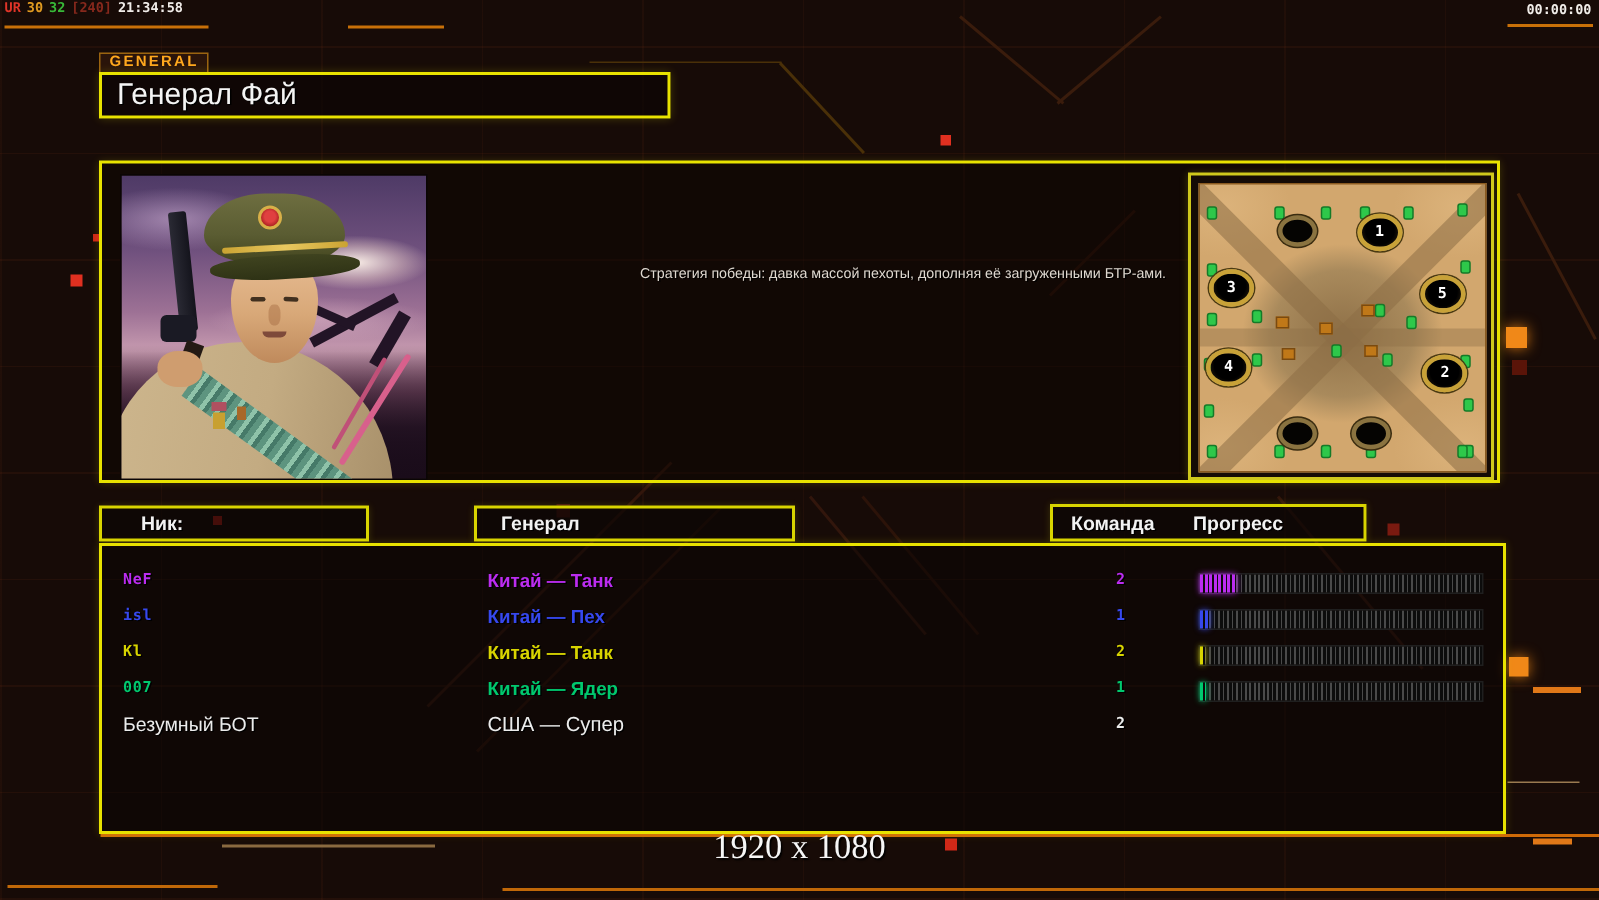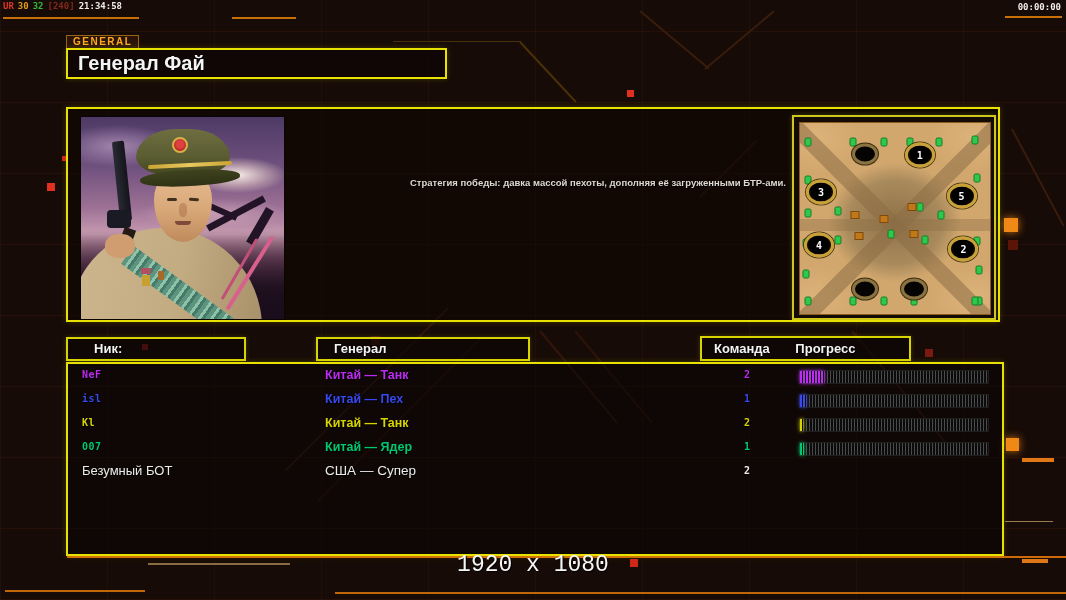--- a/index.html
+++ b/index.html
@@ -19,21 +19,21 @@
   .status-left span{margin-right:4px;}
   .clock{position:absolute;right:5px;top:2px;z-index:3;color:#f0ece8;
     font-family:"DejaVu Sans Mono",monospace;font-weight:bold;font-size:9px;}
 
   
   .general-tab{position:absolute;left:66px;top:35px;z-index:3;height:12px;line-height:12px;
     padding:0 6px;border:1px solid #9a6410;background:#2a140a;color:#ffa81e;
     font-size:10px;font-weight:bold;letter-spacing:1.5px;}
   .title-box{position:absolute;left:66px;top:48px;z-index:3;width:367px;height:27px;line-height:27px;
     border:2px solid #e8e200;background:rgba(10,5,4,0.65);color:#f4f4f4;
-    font-size:20px;font-weight:bold;padding-left:10px;text-shadow:1px 1px 0 #000;
+    font-size:20px;font-weight:normal;padding-left:10px;text-shadow:1px 1px 0 #000;
     box-shadow:0 0 6px rgba(232,226,0,0.2);}
 
   
   .main-panel{position:absolute;left:66px;top:107px;z-index:2;width:930px;height:211px;
     border:2px solid #e8e200;background:rgba(12,5,3,0.45);box-shadow:0 0 6px rgba(232,226,0,0.2);}
 
   
   .portrait{position:absolute;left:12px;top:7px;width:203px;height:202px;overflow:hidden;
     border:1px solid #0a0504;
     background:linear-gradient(180deg,#4e3a66 0%,#70517e 25%,#9d7195 45%,#c79bb0 58%,#8a5670 72%,#44283e 88%,#261624 100%);}
@@ -82,22 +82,22 @@
   .badge{position:absolute;left:45%;top:10%;width:12px;height:12px;border-radius:50%;
     background:radial-gradient(circle at 50% 45%,#e04040 0 40%,#a82020 75%);border:2px solid #d8b048;}
   .gunbarrel{position:absolute;left:17%;top:12%;width:12px;height:80px;
     background:linear-gradient(90deg,#2a2a34,#14141c);transform:rotate(-6deg);border-radius:2px;}
   .guncyl{position:absolute;left:13%;top:46%;width:24px;height:18px;background:#1a1a24;border-radius:4px;}
   .gungrip{position:absolute;left:19%;top:55%;width:12px;height:26px;background:#241a14;transform:rotate(20deg);}
   .hand{position:absolute;left:12%;top:58%;width:30px;height:24px;background:#cf9d6f;border-radius:45%;}
 
   
   .strategy{position:absolute;left:326px;top:68px;width:400px;z-index:2;}
-  .strategy p{margin:0 0 12px 16px;color:#ded8d0;font-size:9.5px;font-weight:bold;
-    line-height:12px;white-space:pre-line;text-shadow:1px 1px 0 #000;}
+  .strategy p{margin:0 0 12px 16px;color:#ded8d0;font-size:9.5px;font-weight:normal;
+    line-height:12px;white-space:pre-line;text-shadow:1px 1px 0 #000;text-align:center;}
 
   
   .minimap{position:absolute;left:724px;top:6px;width:190px;height:191px;padding:5px;
     border:2px solid #cfc81c;background:#150b06;box-shadow:0 0 5px rgba(220,210,20,0.25);}
   .map{position:relative;width:100%;height:100%;border:1px solid #8a5a20;overflow:hidden;
     background:
       radial-gradient(45% 40% at 50% 52%, #8f7148 0%, #a98a5c 55%, rgba(0,0,0,0) 78%),
       radial-gradient(30% 22% at 8% 8%, #dcb37b 0%, rgba(0,0,0,0) 80%),
       radial-gradient(30% 22% at 92% 8%, #dcb37b 0%, rgba(0,0,0,0) 80%),
       radial-gradient(30% 22% at 8% 92%, #dcb37b 0%, rgba(0,0,0,0) 80%),
@@ -124,37 +124,37 @@
     background:rgba(12,6,4,0.7);color:#f2f2f2;font-size:13px;font-weight:bold;
     text-shadow:1px 1px 0 #000;box-shadow:0 0 5px rgba(220,210,20,0.2);}
   .hdr-nick{left:66px;top:337px;width:150px;padding-left:26px;}
   .hdr-general{left:316px;top:337px;width:194px;padding-left:16px;}
   .hdr-tp{left:700px;top:336px;width:195px;height:21px;line-height:21px;padding-left:12px;}
   .hdr-tp .hp{margin-right:22px;}
 
   
   .table-panel{position:absolute;left:66px;top:362px;z-index:2;width:934px;height:190px;
     border:2px solid #e8e200;background:rgba(8,4,3,0.5);box-shadow:0 0 6px rgba(232,226,0,0.2);}
-  .rows{position:absolute;inset:0;padding-top:0;}
+  .rows{position:absolute;inset:0;padding-top:12px;}
   .prow{position:relative;height:24px;}
   .pnick{position:absolute;left:14px;top:5px;font-family:"DejaVu Sans Mono",monospace;
     font-size:10px;font-weight:bold;letter-spacing:0.5px;text-shadow:1px 1px 0 #000;}
   .pgen{position:absolute;left:257px;top:4px;font-size:12.5px;font-weight:bold;text-shadow:1px 1px 0 #000;text-align:center;}
   .pteam{position:absolute;left:656px;top:5px;width:46px;text-align:center;
     font-family:"DejaVu Sans Mono",monospace;font-size:10px;font-weight:bold;text-shadow:1px 1px 0 #000;}
   .pbar{position:absolute;left:731px;top:6px;width:188px;height:12px;border:1px solid #1f1f1f;
     background:repeating-linear-gradient(90deg,#4a4a4a 0 1px,#0c0c0c 1px 3px);}
   .pfill{position:absolute;left:0;top:0;bottom:0;width:0;}
   .prow[data-player="4"] .pnick{font-family:"Liberation Sans",sans-serif;font-size:13px;
     font-weight:400;top:3px;letter-spacing:0;}
   .prow[data-player="4"] .pgen{font-weight:400;font-size:13.5px;top:3px;}
 
   
   .resolution{position:absolute;left:0;right:0;top:552px;z-index:3;text-align:center;
-    color:#f6f6f6;font-family:Liberation Mono, monospace;font-size:23px;text-shadow:1px 1px 1px #000;}
+    color:#f6f6f6;font-family:Liberation Serif, serif;font-size:23px;text-shadow:1px 1px 1px #000;}
 </style>
 </head>
 <body>
 
 <div class="screen">
   <div class="decor-layer">
       <div class="decor-line" style="left: 3px; top: 17px; width: 136px; height: 2px; background: rgb(200, 112, 8);"></div>
       <div class="decor-line" style="left: 232px; top: 17px; width: 64px; height: 2px; background: rgb(200, 112, 8);"></div>
       <div class="decor-line" style="left: 1005px; top: 16px; width: 57px; height: 2px; background: rgb(200, 112, 8);"></div>
       <div class="decor-line" style="left: 67px; top: 556px; width: 999px; height: 2px; background: rgb(207, 106, 8);"></div>

